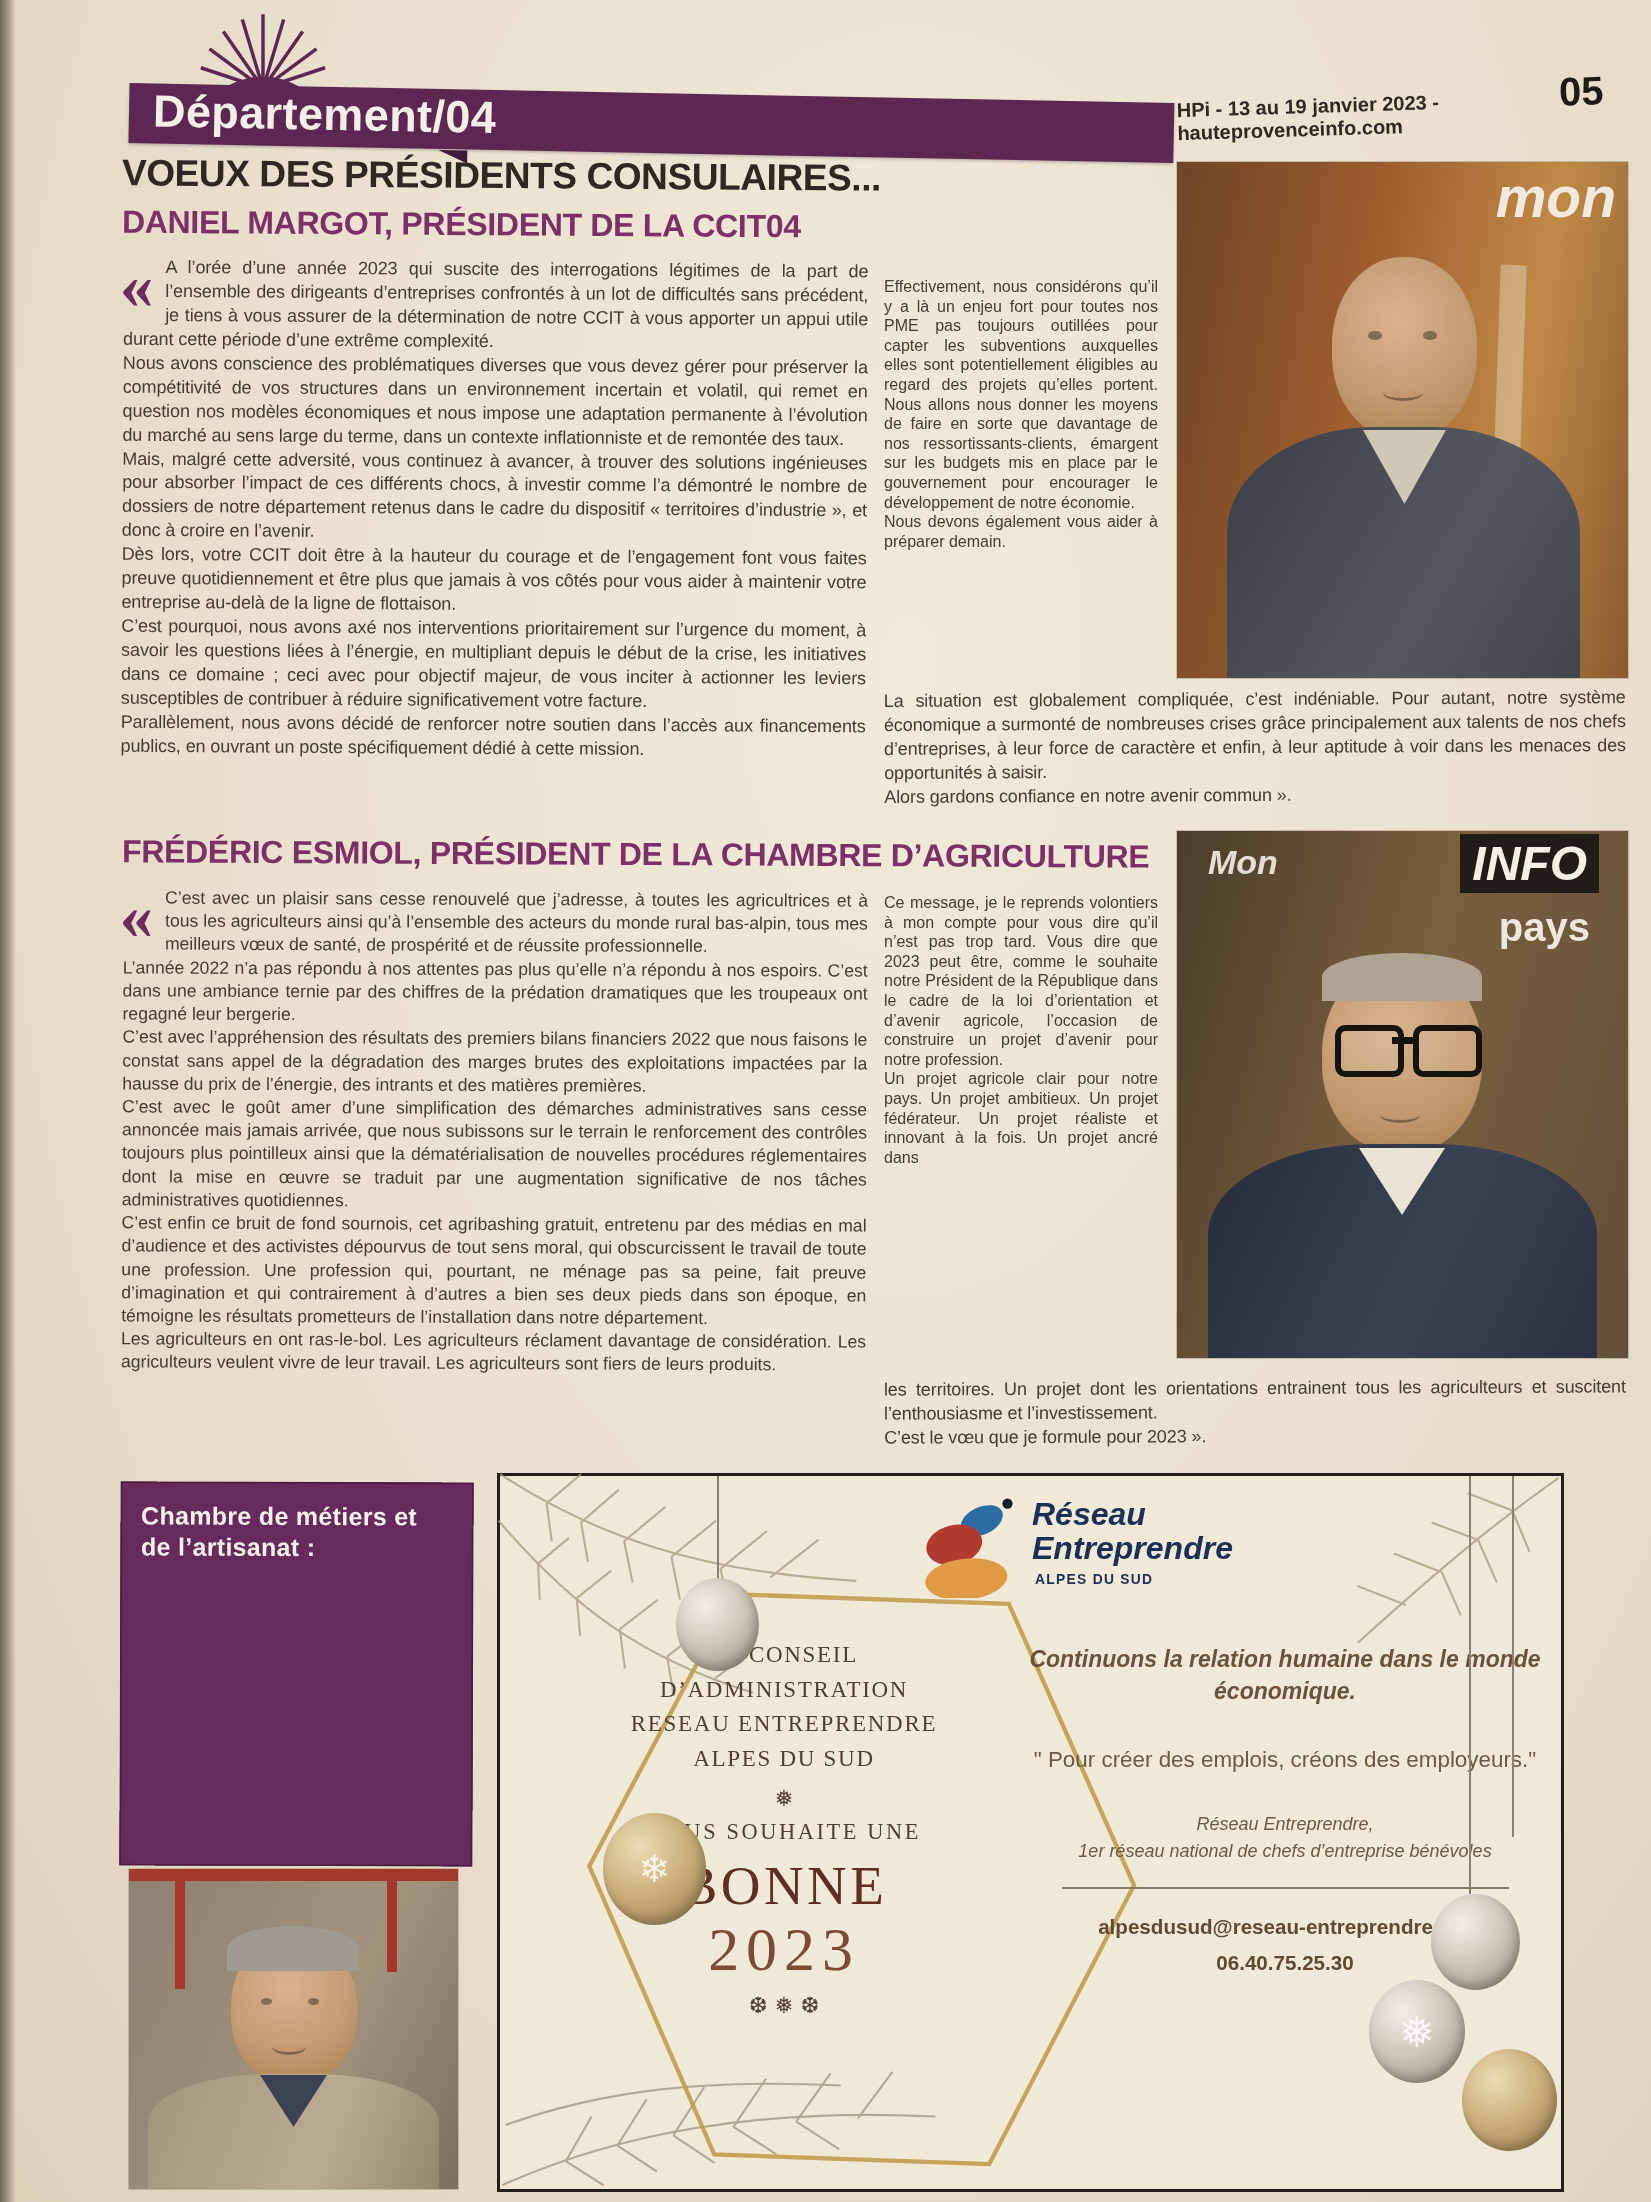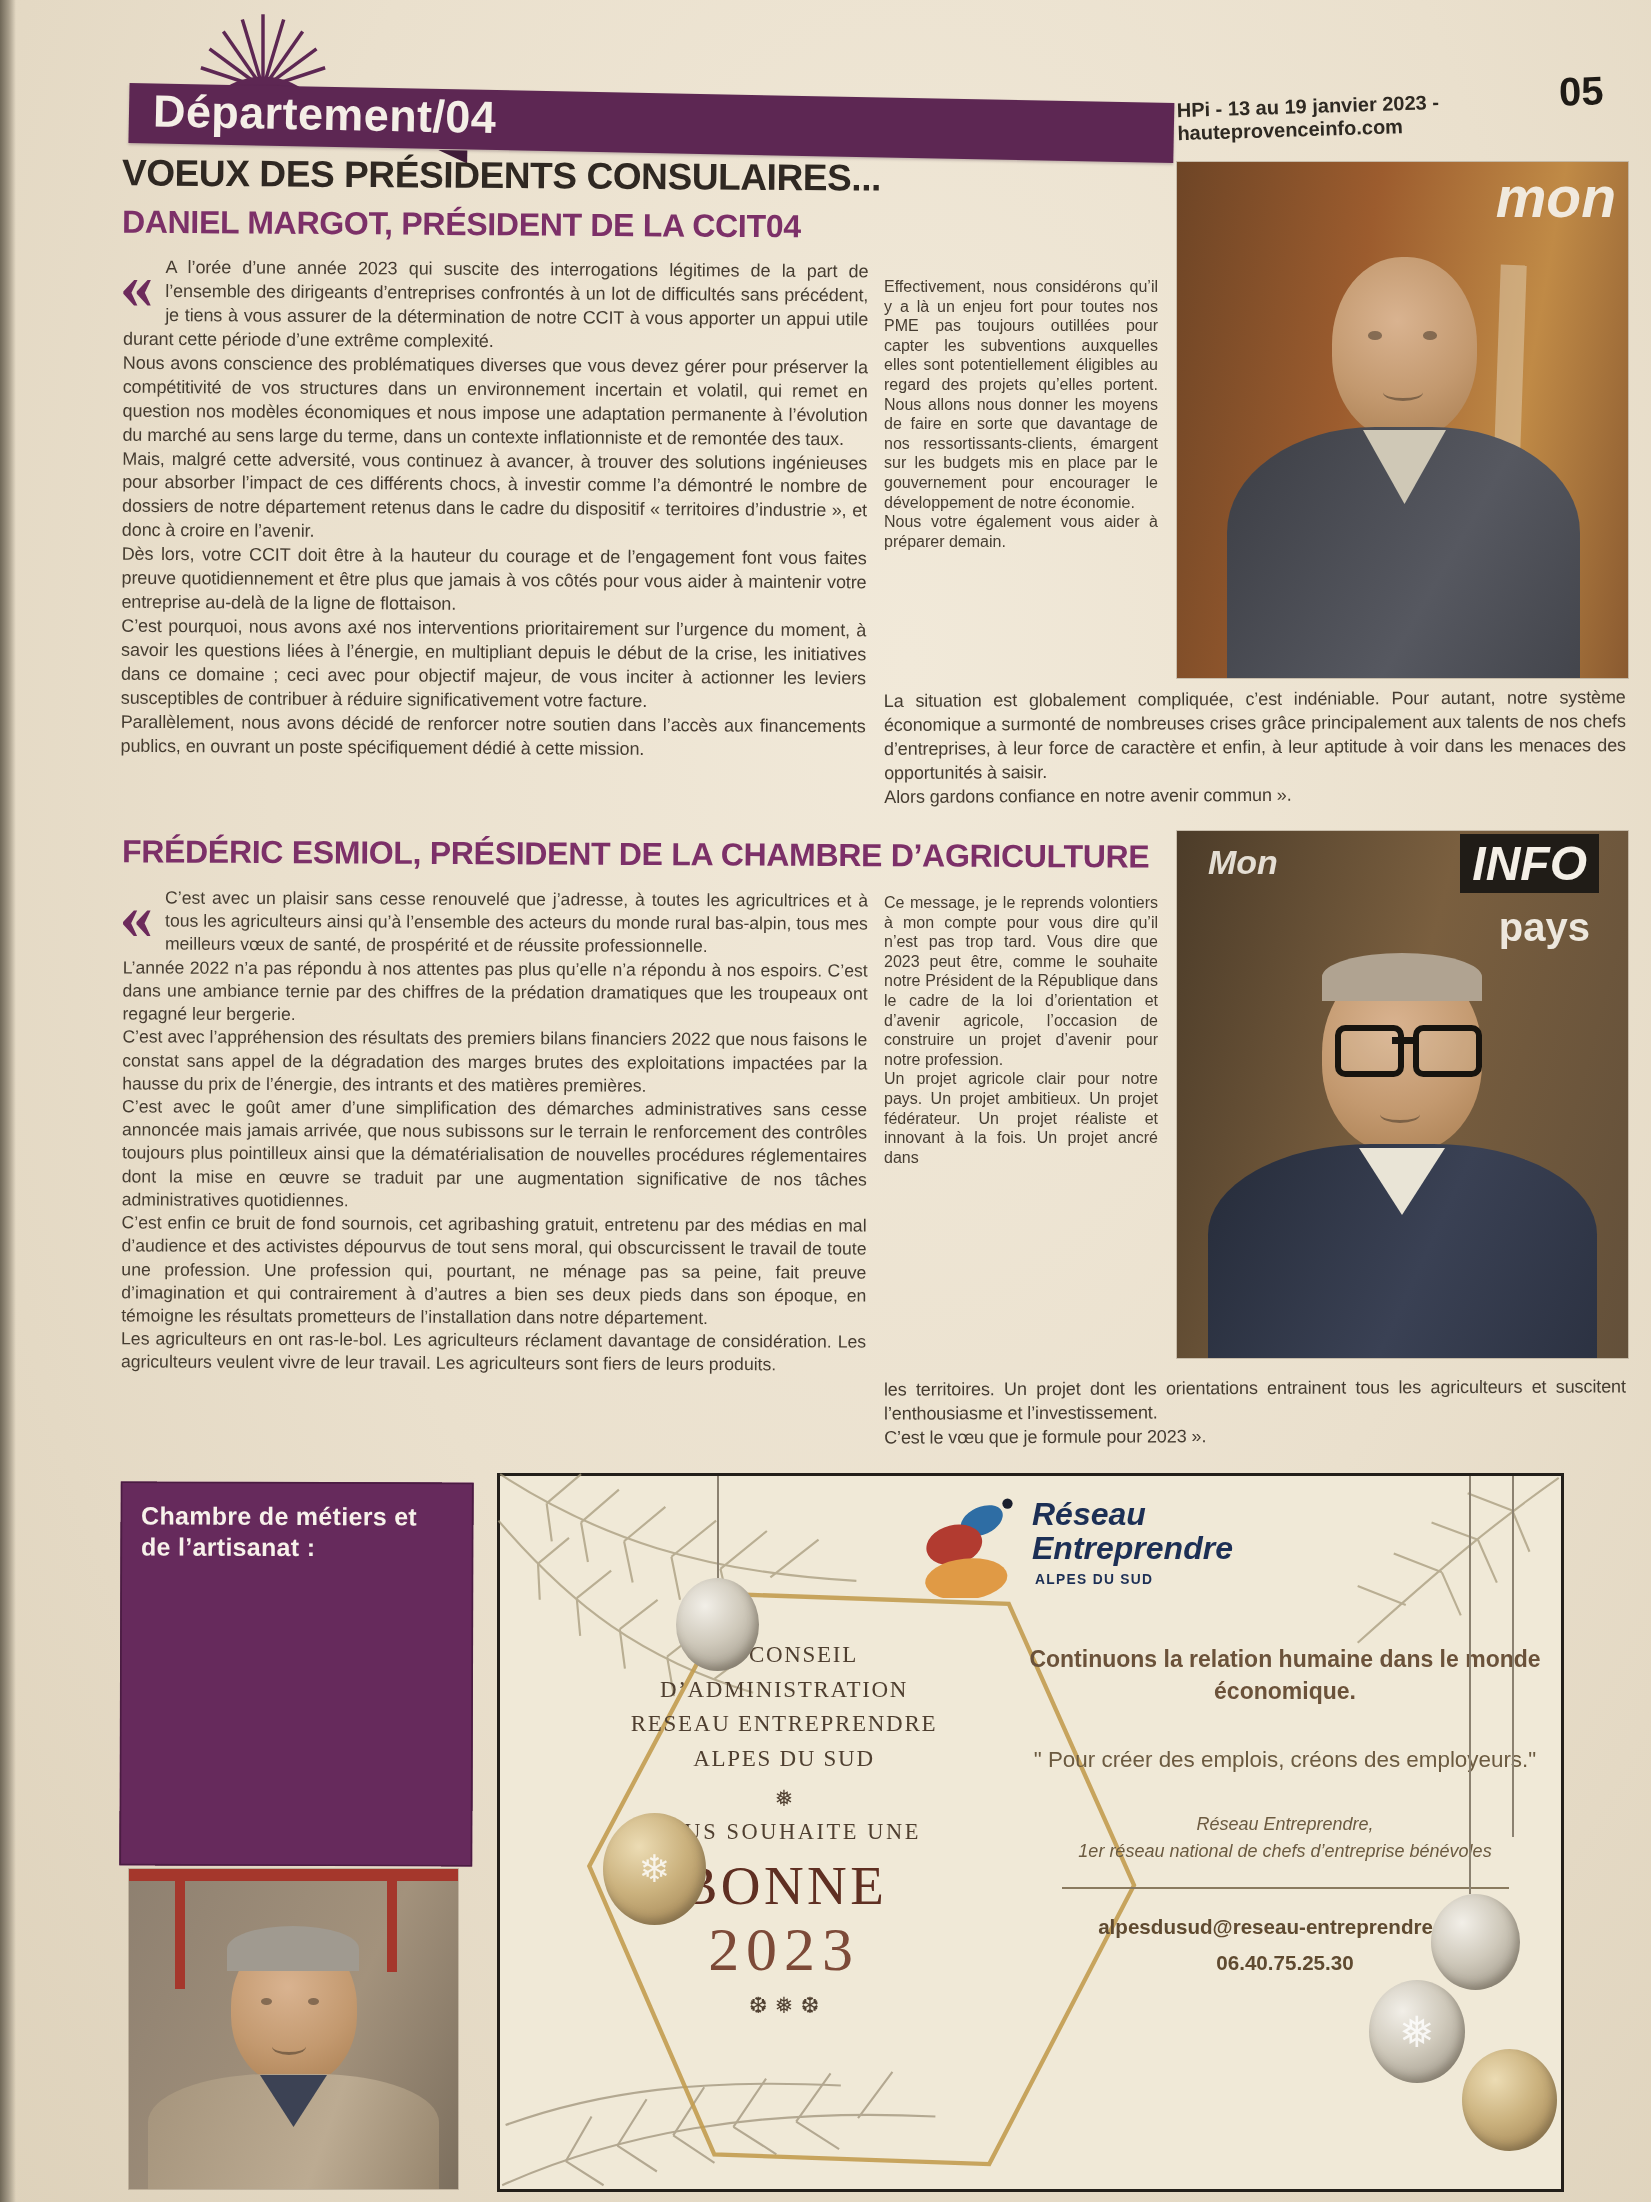--- a/index.html
+++ b/index.html
@@ -74,21 +74,21 @@
   .wish{font-size:22.4px;letter-spacing:2.6px;margin-top:5.2px;}
   .bonne{font-size:55px;letter-spacing:3.4px;color:#5f2f22;line-height:1.05;margin-top:12px;}
   .year{font-size:62px;letter-spacing:6.9px;color:#7d4a38;font-weight:400;line-height:1.1;}
   .logo-stones{position:absolute;left:411px;top:19px;}
   .logo-text{position:absolute;left:532px;top:22.4px;color:#1c2f55;font-weight:800;font-style:italic;
     font-size:32px;line-height:1.05;}
   .logo-sub{position:absolute;left:535px;top:96px;color:#1c2f55;font-weight:700;font-size:13.8px;letter-spacing:1.3px;}
   .adright{position:absolute;left:527px;top:129px;width:516px;text-align:center;color:#6b5a40;}
   .adr-title{font-size:25px;font-weight:800;color:#5f4526;}
   .adr-p1{margin-top:22.4px;font-size:20.6px;line-height:1.45;}
-  .adr-cont{margin-top:38px;font-size:23px;font-weight:800;color:#6b523a;line-height:1.4;}
+  .adr-cont{margin-top:38px;font-size:23px;font-weight:800;font-style:italic;color:#6b523a;line-height:1.4;}
   .adr-quote{margin-top:36px;font-size:22.4px;line-height:1.5;}
   .adr-sig{margin-top:34px;font-size:18px;font-style:italic;line-height:1.5;}
   .adr-div{margin:22.4px auto 0;width:447px;height:1.7px;background:#8a7a5e;}
   .adr-email{margin-top:26px;font-size:20.6px;font-weight:700;color:#5f4a30;}
   .adr-phone{margin-top:12px;font-size:20.6px;font-weight:800;color:#5f4a30;}
   .bauble{position:absolute;border-radius:50%;
     background:radial-gradient(circle at 35% 30%,#f2efe8 0%,#cfc9bb 45%,#938b7c 100%);
     box-shadow:inset -3.4px -5.2px 8.6px rgba(70,60,45,.35);}
   .bauble.gold{background:radial-gradient(circle at 35% 30%,#ecdcb4 0%,#cbb27e 45%,#97794a 100%);}
   .bauble .flake{position:absolute;left:50%;top:50%;transform:translate(-50%,-50%);
@@ -129,21 +129,21 @@
   <div class="col body-lg left1">
     <p><span class="bigq">«</span><span>A l’orée d’une année 2023 qui suscite des interrogations légitimes de la part de l’ensemble des dirigeants d’entreprises confrontés à un lot de difficultés sans précédent, je tiens à vous assurer de la détermination de notre CCIT à vous apporter un appui utile durant cette période d’une extrême complexité.</span></p>
     <p>Nous avons conscience des problématiques diverses que vous devez gérer pour préserver la compétitivité de vos structures dans un environnement incertain et volatil, qui remet en question nos modèles économiques et nous impose une adaptation permanente à l’évolution du marché au sens large du terme, dans un contexte inflationniste et de remontée des taux.</p>
     <p>Mais, malgré cette adversité, vous continuez à avancer, à trouver des solutions ingénieuses pour absorber l’impact de ces différents chocs, à investir comme l’a démontré le nombre de dossiers de notre département retenus dans le cadre du dispositif « territoires d’industrie », et donc à croire en l’avenir.</p>
     <p>Dès lors, votre CCIT doit être à la hauteur du courage et de l’engagement font vous faites preuve quotidiennement et être plus que jamais à vos côtés pour vous aider à maintenir votre entreprise au-delà de la ligne de flottaison.</p>
     <p>C’est pourquoi, nous avons axé nos interventions prioritairement sur l’urgence du moment, à savoir les questions liées à l’énergie, en multipliant depuis le début de la crise, les initiatives dans ce domaine ; ceci avec pour objectif majeur, de vous inciter à actionner les leviers susceptibles de contribuer à réduire significativement votre facture.</p>
     <p>Parallèlement, nous avons décidé de renforcer notre soutien dans l’accès aux financements publics, en ouvrant un poste spécifiquement dédié à cette mission.</p>
   </div>
   <div class="col body-md mid1">
     <p>Effectivement, nous considérons qu’il y a là un enjeu fort pour toutes nos PME pas toujours outillées pour capter les subventions auxquelles elles sont potentiellement éligibles au regard des projets qu’elles portent. Nous allons nous donner les moyens de faire en sorte que davantage de nos ressortissants-clients, émargent sur les budgets mis en place par le gouvernement pour encourager le développement de notre économie.</p>
-    <p>Nous votre également vous aider à préparer demain.</p>
+    <p>Nous devons également vous aider à préparer demain.</p>
   </div>
   <div class="photo photo1">
     <div class="ph-ovl p1-mon">mon</div>
     <div style="position:absolute;left:320px;top:103px;width:26px;height:215px;background:rgba(230,218,194,.45);transform:rotate(2deg);"></div>
     <div class="head-shape" style="left:155px;top:95px;width:145px;height:182px;"></div>
     <div class="feat" style="left:191px;top:169px;width:13.8px;height:8.6px;"></div>
     <div class="feat" style="left:246px;top:169px;width:13.8px;height:8.6px;"></div>
     <div class="mouth" style="left:206px;top:222px;"></div>
     <div class="torso" style="left:50px;top:265px;width:353px;height:251px;background:linear-gradient(120deg,#3c3e45,#565860 60%,#43454c);"></div>
     <div class="collar" style="left:186px;top:268px;width:83px;height:74px;background:#cfc8b6;"></div>

